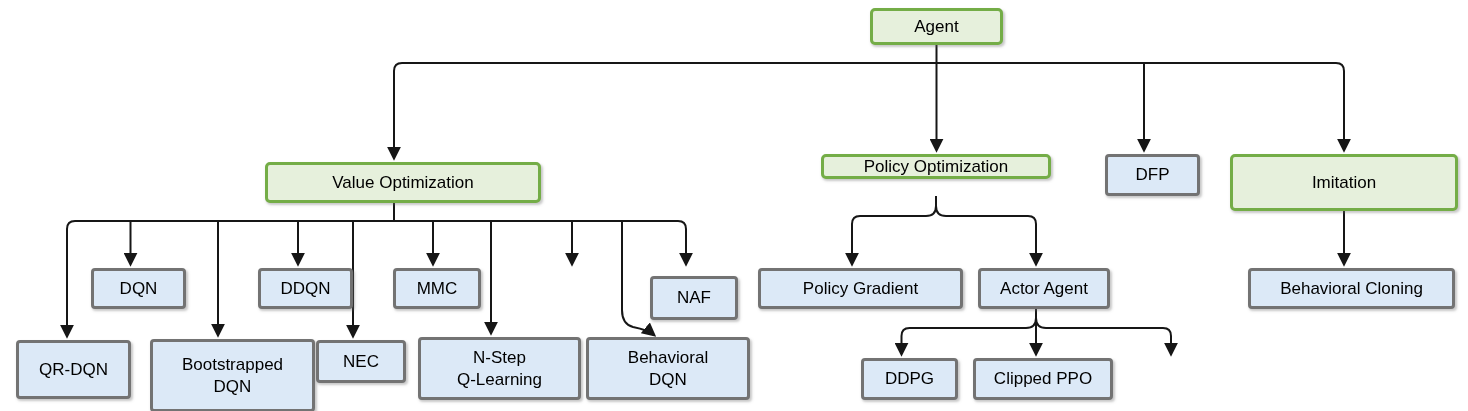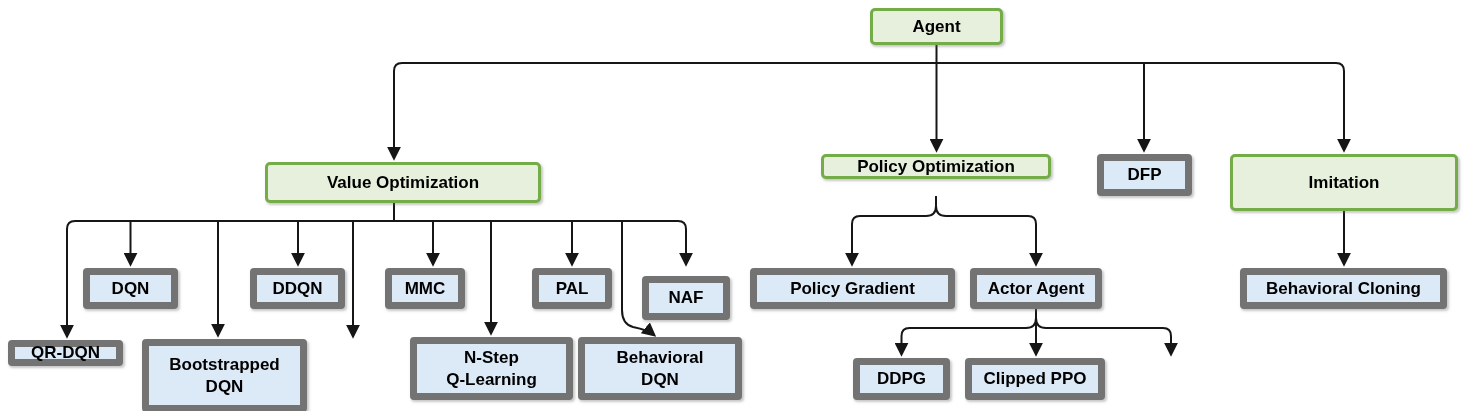--- a/index.html
+++ b/index.html
@@ -6,26 +6,26 @@
   body { font-family:"Liberation Sans", sans-serif; }
   .canvas {
     position:relative; width:1468px; height:411px;
     background:#ffffff; overflow:hidden;
   }
   svg.wires { position:absolute; left:0; top:0; }
   .node {
     position:absolute; box-sizing:border-box;
     display:flex; align-items:center; justify-content:center;
     text-align:center; white-space:pre-line;
-    font-weight:bold; font-size:17px; line-height:1.25; color:#000;
+    font-weight:normal; font-size:17px; line-height:1.25; color:#000;
     border-radius:4px;
     box-shadow:1.5px 2px 2.5px rgba(110,110,110,0.38);
   }
   .node.green { background:#e6f0dc; border:3px solid #74ad47; border-radius:5px; }
-  .node.blue  { background:#dce9f7; border:7px solid #737373; }
+  .node.blue  { background:#dce9f7; border:3px solid #737373;margin-left:8px; }
 </style>
 </head>
 <body>
 
 <div class="canvas">
 
   <svg class="wires" width="1468" height="411" viewBox="0 0 1468 411">
     <defs>
       <marker id="arrow" viewBox="0 0 10 10" refX="8" refY="5" markerWidth="7" markerHeight="7" orient="auto-start-reverse">
         <path d="M0 0 L10 5 L0 10 Z" fill="#161616"></path>
@@ -68,37 +68,37 @@
   <div class="node green" style="left:821px;top:154px;width:230px;height:25px">Policy Optimization</div>
 
   <div class="node blue" style="left:1097px;top:154px;width:95px;height:42px">DFP</div>
 
   <div class="node green" style="left:1230px;top:154px;width:228px;height:57px">Imitation</div>
 
   <div class="node blue" style="left:83px;top:268px;width:95px;height:41px">DQN</div>
 
   <div class="node blue" style="left:250px;top:268px;width:95px;height:41px">DDQN</div>
 
-  <div class="node blue" style="left:385px;top:268px;width:80px;height:41px">MMC</div>
+  <div class="node blue" style="left:385px;top:268px;width:88px;height:41px">MMC</div>
 
-  <div class="node blue" style="left:532px;top:268px;width:80px;height:41px">PAL</div>
 
   <div class="node blue" style="left:642px;top:276px;width:88px;height:44px">NAF</div>
 
   <div class="node blue" style="left:750px;top:268px;width:205px;height:41px">Policy Gradient</div>
 
   <div class="node blue" style="left:970px;top:268px;width:132px;height:41px">Actor Agent</div>
 
   <div class="node blue" style="left:1240px;top:268px;width:207px;height:41px">Behavioral Cloning</div>
 
-  <div class="node blue" style="left:8px;top:340px;width:115px;height:26px">QR-DQN</div>
+  <div class="node blue" style="left:8px;top:340px;width:115px;height:59px">QR-DQN</div>
 
   <div class="node blue" style="left:142px;top:339px;width:165px;height:73px">Bootstrapped
 DQN</div>
 
+  <div class="node blue" style="left:308px;top:340px;width:90px;height:43px">NEC</div>
 
   <div class="node blue" style="left:410px;top:337px;width:163px;height:63px">N-Step
 Q-Learning</div>
 
   <div class="node blue" style="left:578px;top:337px;width:164px;height:63px">Behavioral
 DQN</div>
 
   <div class="node blue" style="left:853px;top:358px;width:97px;height:42px">DDPG</div>
 
   <div class="node blue" style="left:965px;top:358px;width:140px;height:42px">Clipped PPO</div>

